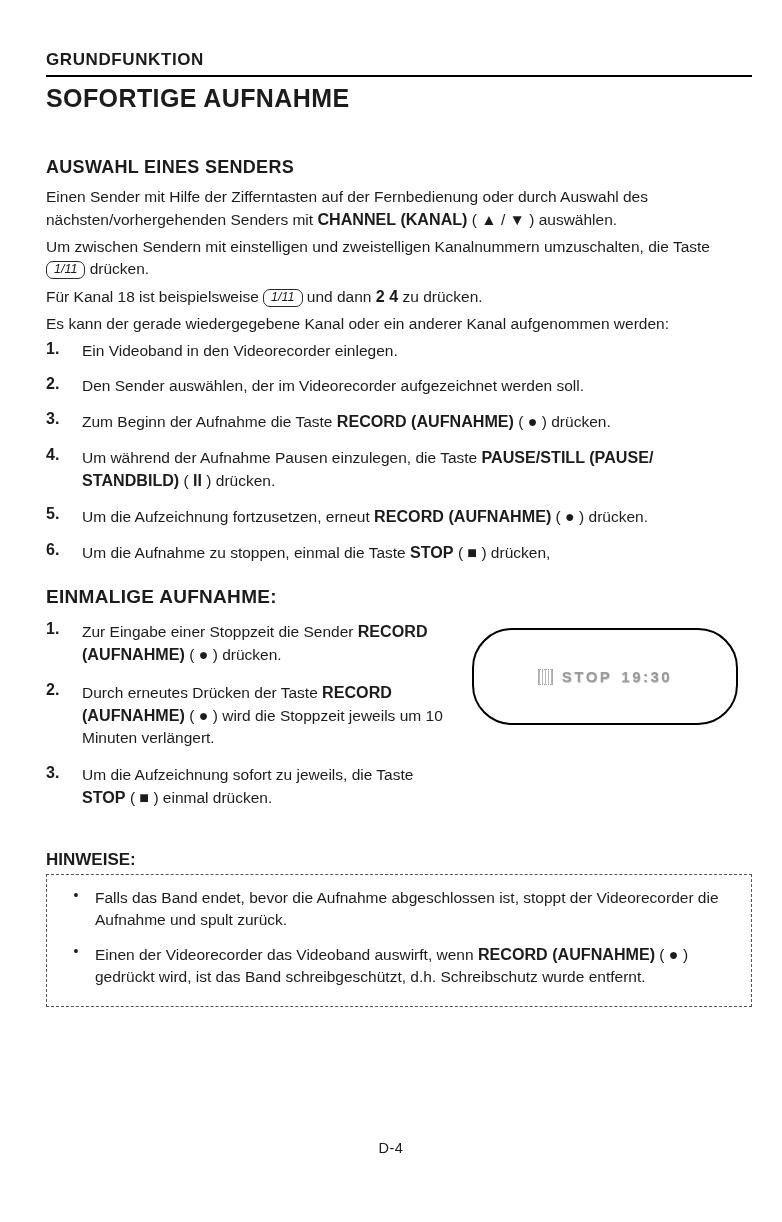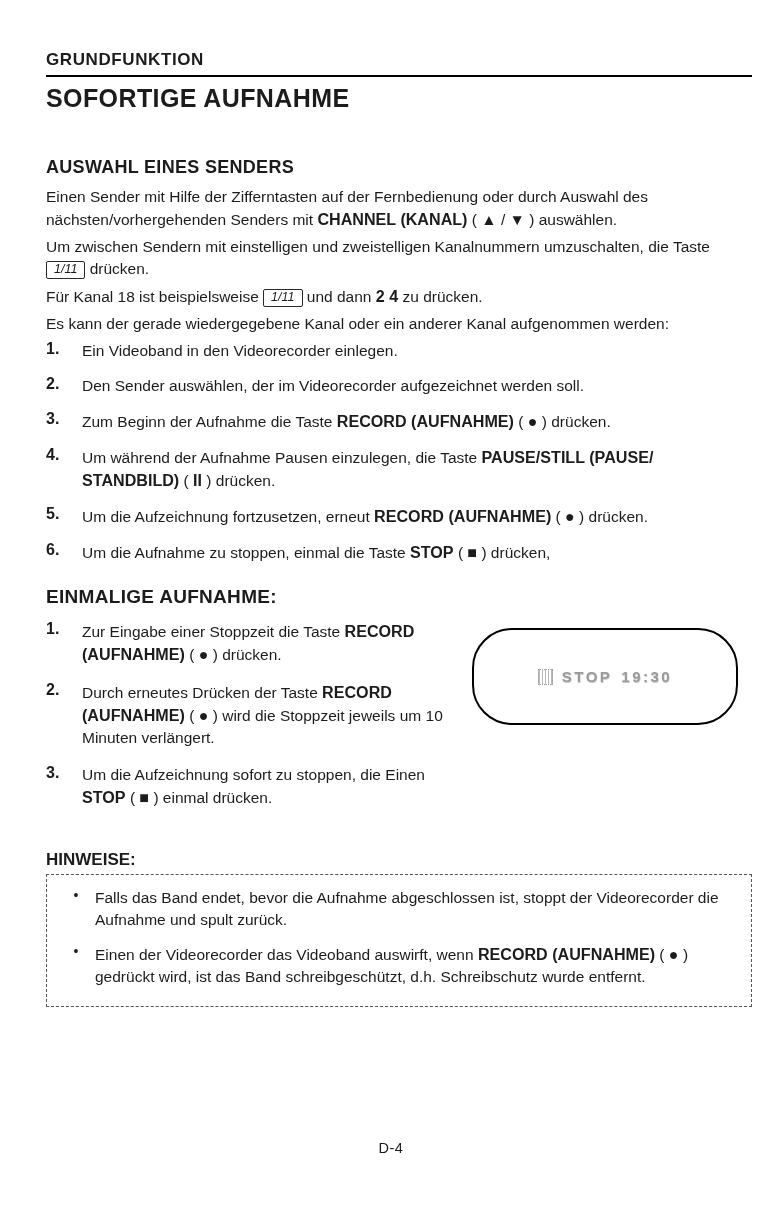--- a/index.html
+++ b/index.html
@@ -39,21 +39,21 @@
   }
   .body-text, .step-body, .bullet-body {
     font-size: 15.5px;
     line-height: 1.42;
   }
   p.body-text { margin: 0 0 5px 0; width: 700px; }
   .seg.bold { font-weight: bold; font-size: 1.04em; }
   .icon-oval {
     display: inline-block;
     border: 1.5px solid #2a2a2a;
-    border-radius: 2px;
+    border-radius: 7px;
     padding: 0 7px 1px 7px;
     font-style: italic;
     font-size: 12.5px;
     line-height: 15px;
     vertical-align: 1px;
   }
   .intro {
     margin: 42px 0 14px 0;
     width: 706px;
   }
@@ -186,31 +186,31 @@
       </div>
   </section>
 
   <section>
     <div class="otr-heading">EINMALIGE AUFNAHME:</div>
     <div class="otr-row">
       <div class="otr-steps">
 
           <div class="step">
             <div class="step-num">1.</div>
-            <div class="step-body"><span class="seg">Zur Eingabe einer Stoppzeit die Taste </span><span class="seg bold">RECORD (AUFNAHME)</span><span class="seg"> ( </span><span class="seg bold">●</span><span class="seg"> ) drücken.</span></div>
+            <div class="step-body"><span class="seg">Zur Eingabe einer Stoppzeit die Sender </span><span class="seg bold">RECORD (AUFNAHME)</span><span class="seg"> ( </span><span class="seg bold">●</span><span class="seg"> ) drücken.</span></div>
           </div>
 
           <div class="step">
             <div class="step-num">2.</div>
             <div class="step-body"><span class="seg">Durch erneutes Drücken der Taste </span><span class="seg bold">RECORD (AUFNAHME)</span><span class="seg"> ( </span><span class="seg bold">●</span><span class="seg"> ) wird die Stoppzeit jeweils um 10 Minuten verlängert.</span></div>
           </div>
 
           <div class="step">
             <div class="step-num">3.</div>
-            <div class="step-body"><span class="seg">Um die Aufzeichnung sofort zu stoppen, die Einen </span><span class="seg bold">STOP</span><span class="seg"> ( </span><span class="seg bold">■</span><span class="seg"> ) einmal drücken.</span></div>
+            <div class="step-body"><span class="seg">Um die Aufzeichnung sofort zu jeweils, die Taste </span><span class="seg bold">STOP</span><span class="seg"> ( </span><span class="seg bold">■</span><span class="seg"> ) einmal drücken.</span></div>
           </div>
         </div>
       <div class="display-wrap">
         <div class="display-box">
           <span class="disp-icon"></span>
           <span class="disp-text">STOP</span>
           <span class="disp-text">19:30</span>
         </div>
       </div>
     </div>

